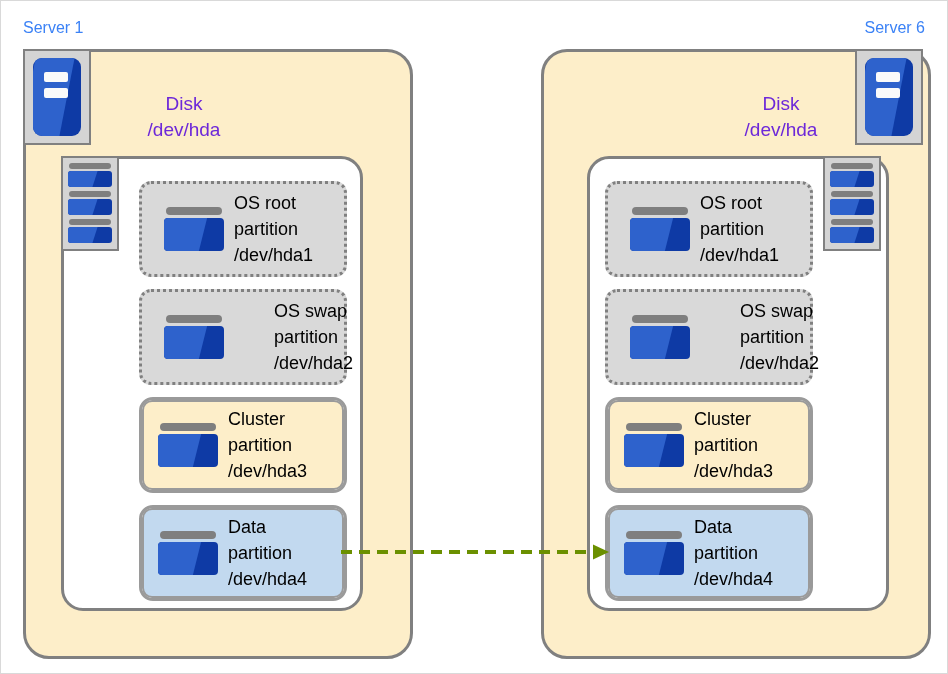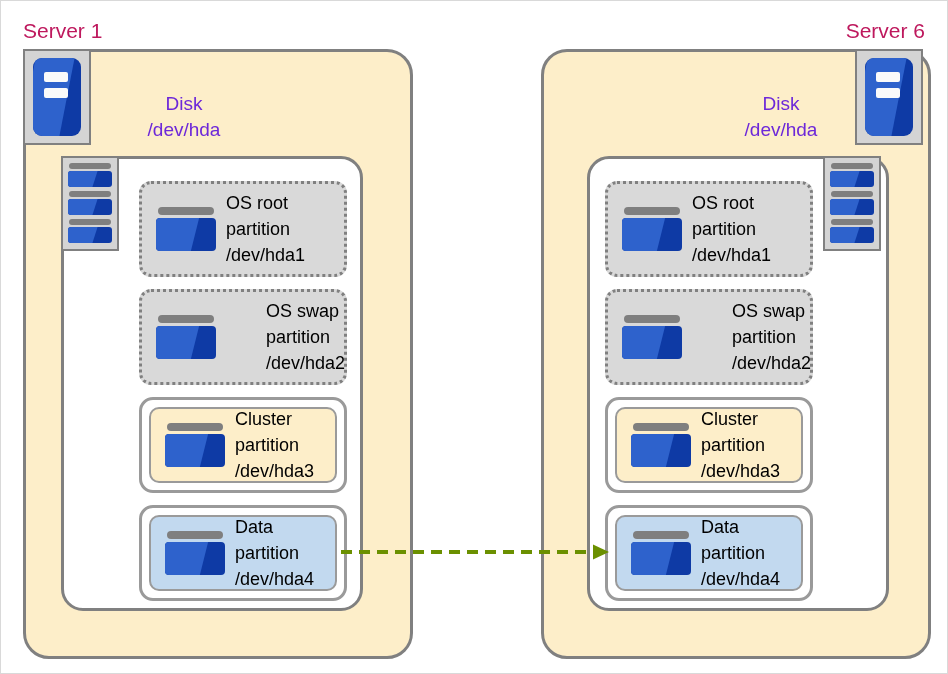--- a/index.html
+++ b/index.html
@@ -17,22 +17,22 @@
     height: 674px;
     background: #ffffff;
     box-sizing: border-box;
     border: 1px solid #d9d9d9;
     overflow: hidden;
   }
 
   
   .server-label {
     position: absolute;
-    font-size: 21px;
-    color: #be185d;
+    font-size: 16px;
+    color: #3b82f6;
     line-height: 1;
     white-space: nowrap;
   }
   #server1-label { left: 22px; top: 19px; }
   #server2-label { right: 22px; top: 19px; }
 
   
   .server-box {
     position: absolute;
     top: 48px;
@@ -168,30 +168,31 @@
   }
 
   
   .partition {
     position: absolute;
     width: 208px;
     height: 96px;
     box-sizing: border-box;
     display: flex;
     align-items: center;
+    padding-left: 8px;
   }
   .partition.os {
     background: #d9d9d9;
     border: 3px dotted #808080;
     border-radius: 12px;
   }
   .partition.solid {
     border: 3px solid #9a9a9a;
     border-radius: 14px;
-    padding: 7px;
+    padding: 0;
     background: transparent;
   }
   .partition.solid .inner {
     position: relative;
     flex: 1;
     height: 100%;
     border: 2px solid #9a9a9a;
     border-radius: 10px;
     box-sizing: border-box;
     display: flex;

